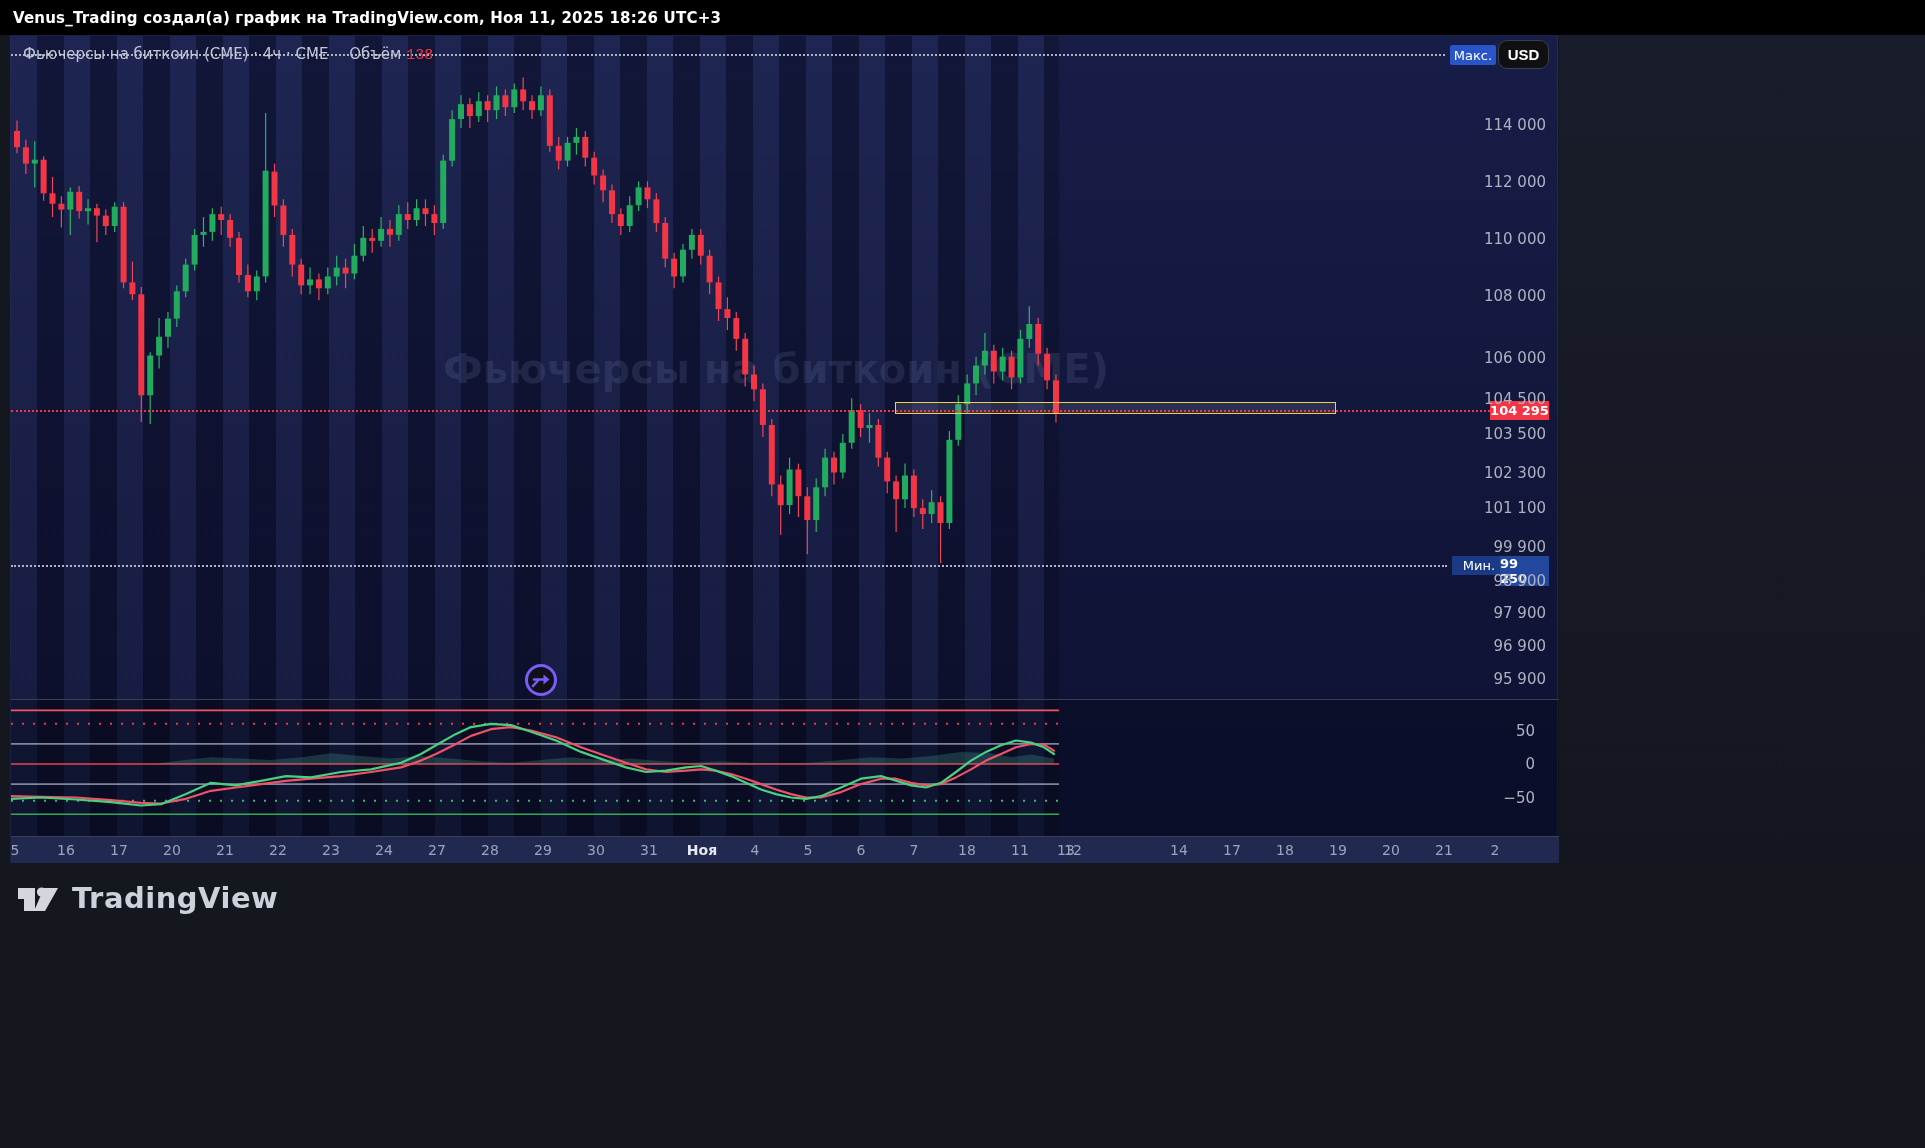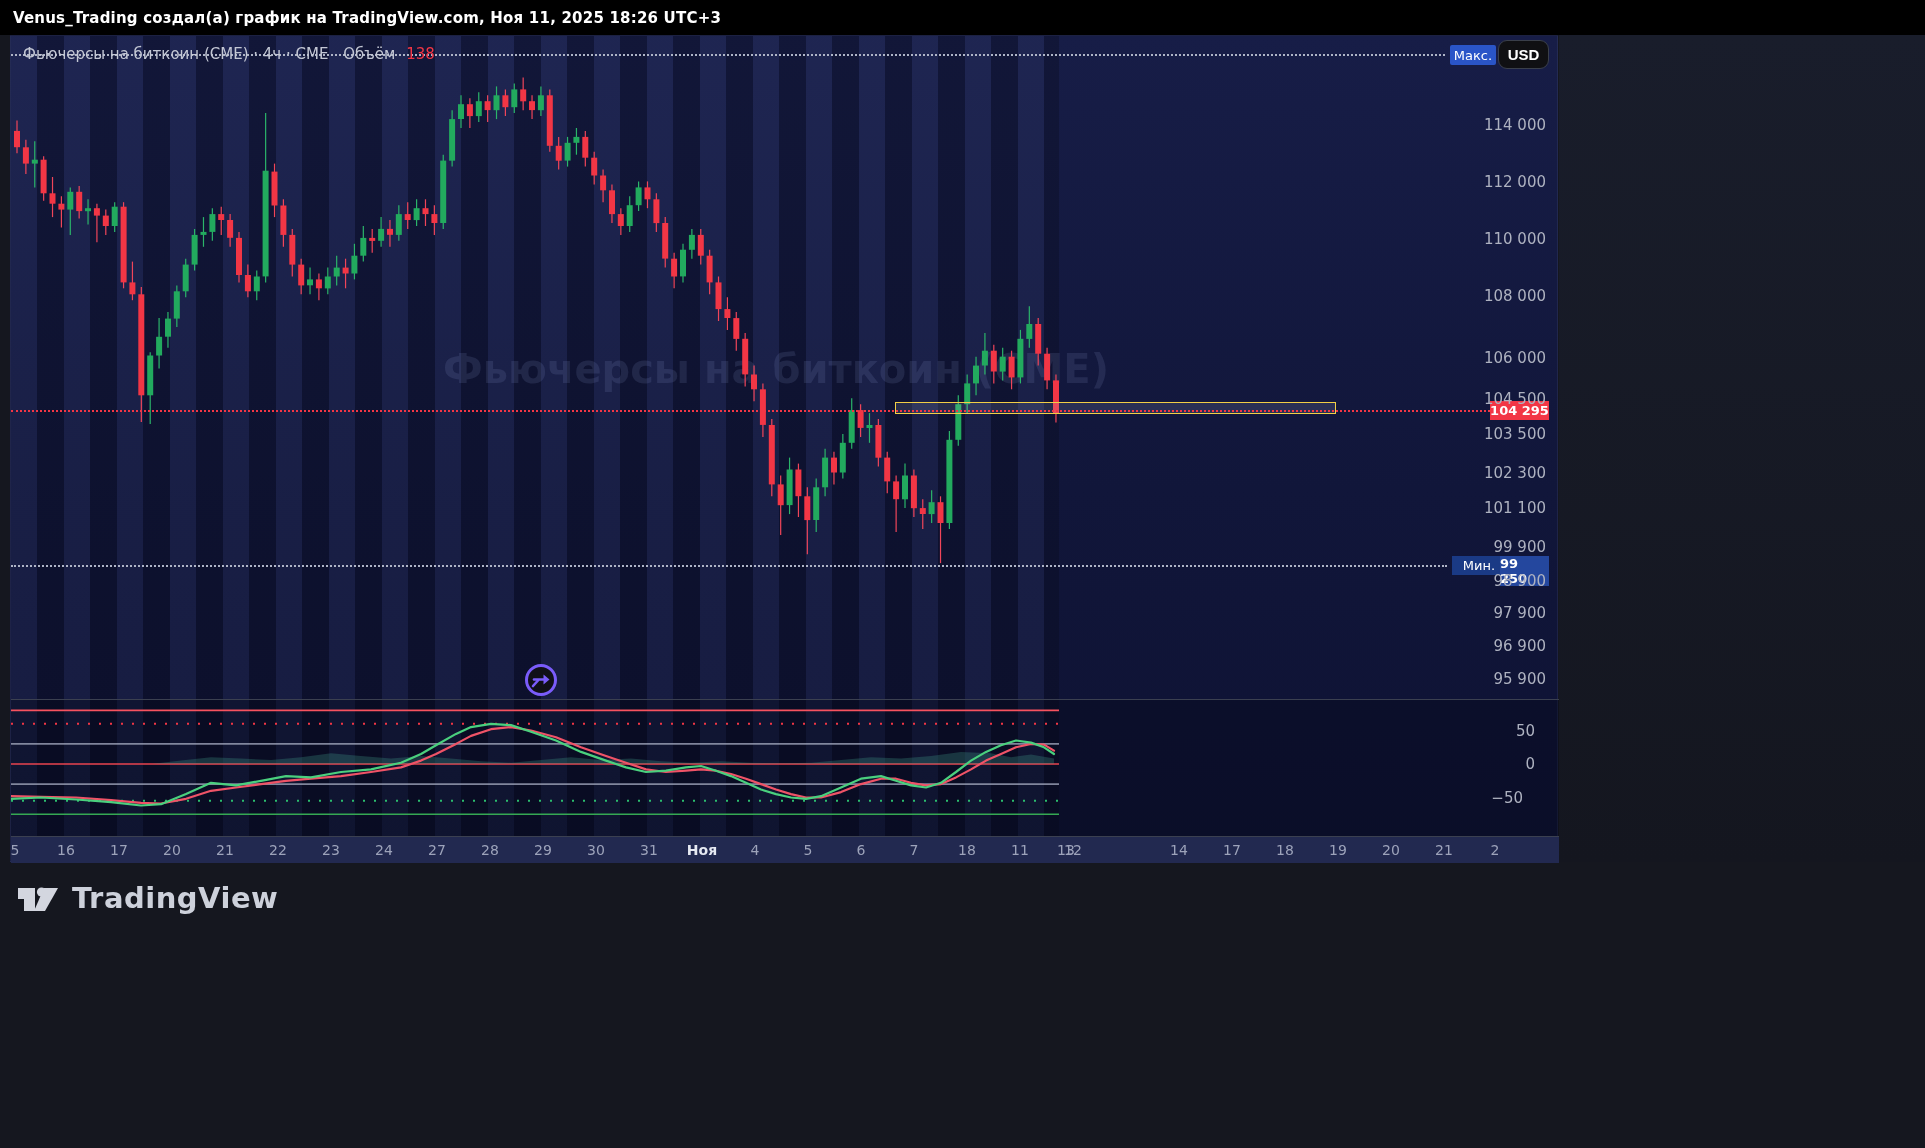--- a/index.html
+++ b/index.html
@@ -19,22 +19,22 @@
   #panel-shade { position:absolute; left:0; top:663px; width:1548px; height:137px; background:rgba(4,6,18,0.32); }
   #panel-sep { position:absolute; left:0; top:663px; width:1548px; height:1px; background:#3b4050; }
 
   
   #watermark { position:absolute; left:0; top:296px; width:1530px; text-align:center; color:rgba(138,155,210,0.15); pointer-events:none; }
   #watermark .wm1 { font-size:86px; font-weight:bold; line-height:1.0; }
   #watermark .wm2 { font-size:40px; font-weight:bold; margin-top:14px; }
 
   
   #legend { position:absolute; left:12px; top:9px; font-size:15px; color:#c3c7d4; white-space:nowrap; }
-  #legend .vol-label { margin-left:10px; }
-  #legend .vol-value { color:#f23645; margin-left:6px; }
+  #legend .vol-label { margin-left:16px; }
+  #legend .vol-value { color:#f23645; margin-left:0;font-family:Liberation Mono, monospace; }
 
   
   #plot-svg { position:absolute; left:0; top:0; width:1548px; height:800px; pointer-events:none; }
 
   
   .dotline { position:absolute; height:0; border-top:2px dotted #aeb4c6; }
   #max-line { left:0; top:18px; width:1434px; }
   #min-line { left:0; top:529px; width:1436px; }
   #last-line { left:0; top:374px; width:1479px; border-top:2px dotted #f23645; }
 
@@ -400,21 +400,21 @@
       <div class="pricelab" style="top: 398px;">103 500</div>
       <div class="pricelab" style="top: 437px;">102 300</div>
       <div class="pricelab" style="top: 472px;">101 100</div>
       <div class="pricelab" style="top: 511px;">99 900</div>
       <div class="pricelab" style="top: 545px;">98 900</div>
       <div class="pricelab" style="top: 577px;">97 900</div>
       <div class="pricelab" style="top: 610px;">96 900</div>
       <div class="pricelab" style="top: 643px;">95 900</div>
       <div class="pricelab" style="top: 695px; right: 22px;">50</div>
       <div class="pricelab" style="top: 728px; right: 22px;">0</div>
-      <div class="pricelab" style="top: 762px; right: 34px;">−50</div>
+      <div class="pricelab" style="top: 762px; right: 22px;">−50</div>
     </div>
 
   <div id="right-outer"></div>
 
   <div id="logo">
     <svg width="44" height="34" viewBox="0 0 44 34">
       <path d="M2 7 h17 v23 h-11 v-12 h-6 z" fill="#d3d6df"></path>
       <circle cx="25.5" cy="11" r="4.6" fill="#d3d6df"></circle>
       <path d="M28 7 h14 l-13 23 h-11 z" fill="#d3d6df"></path>
     </svg>

